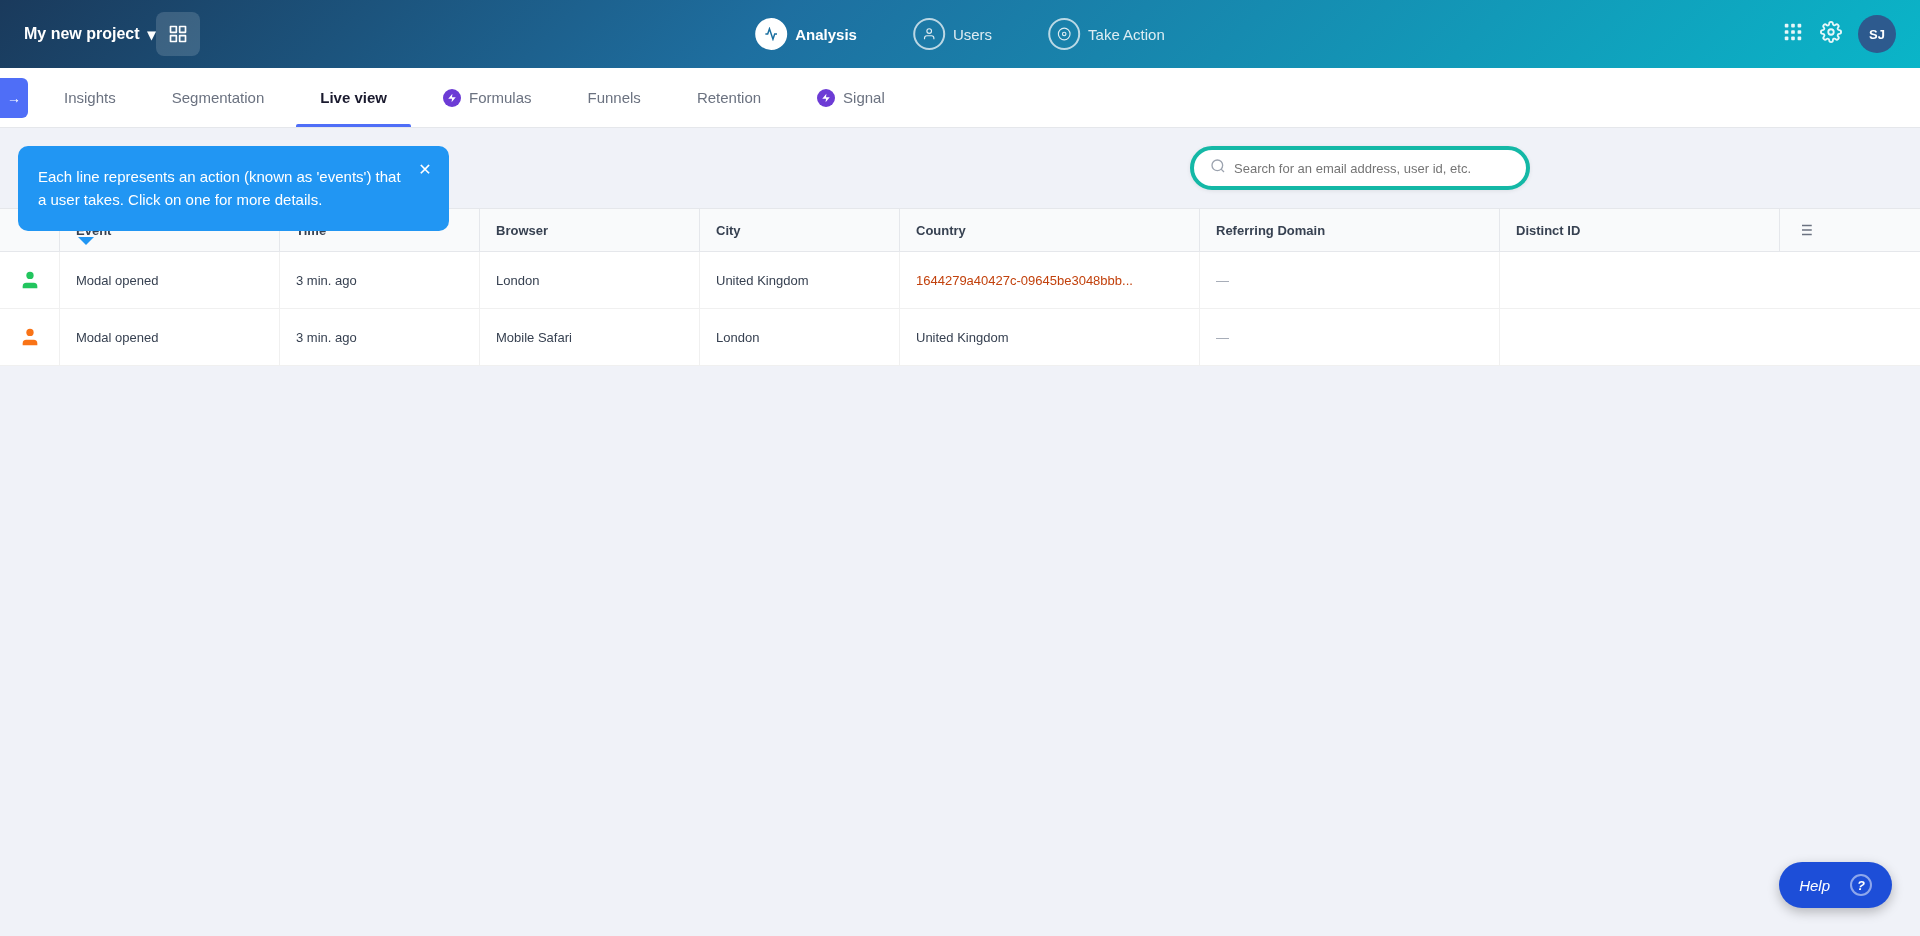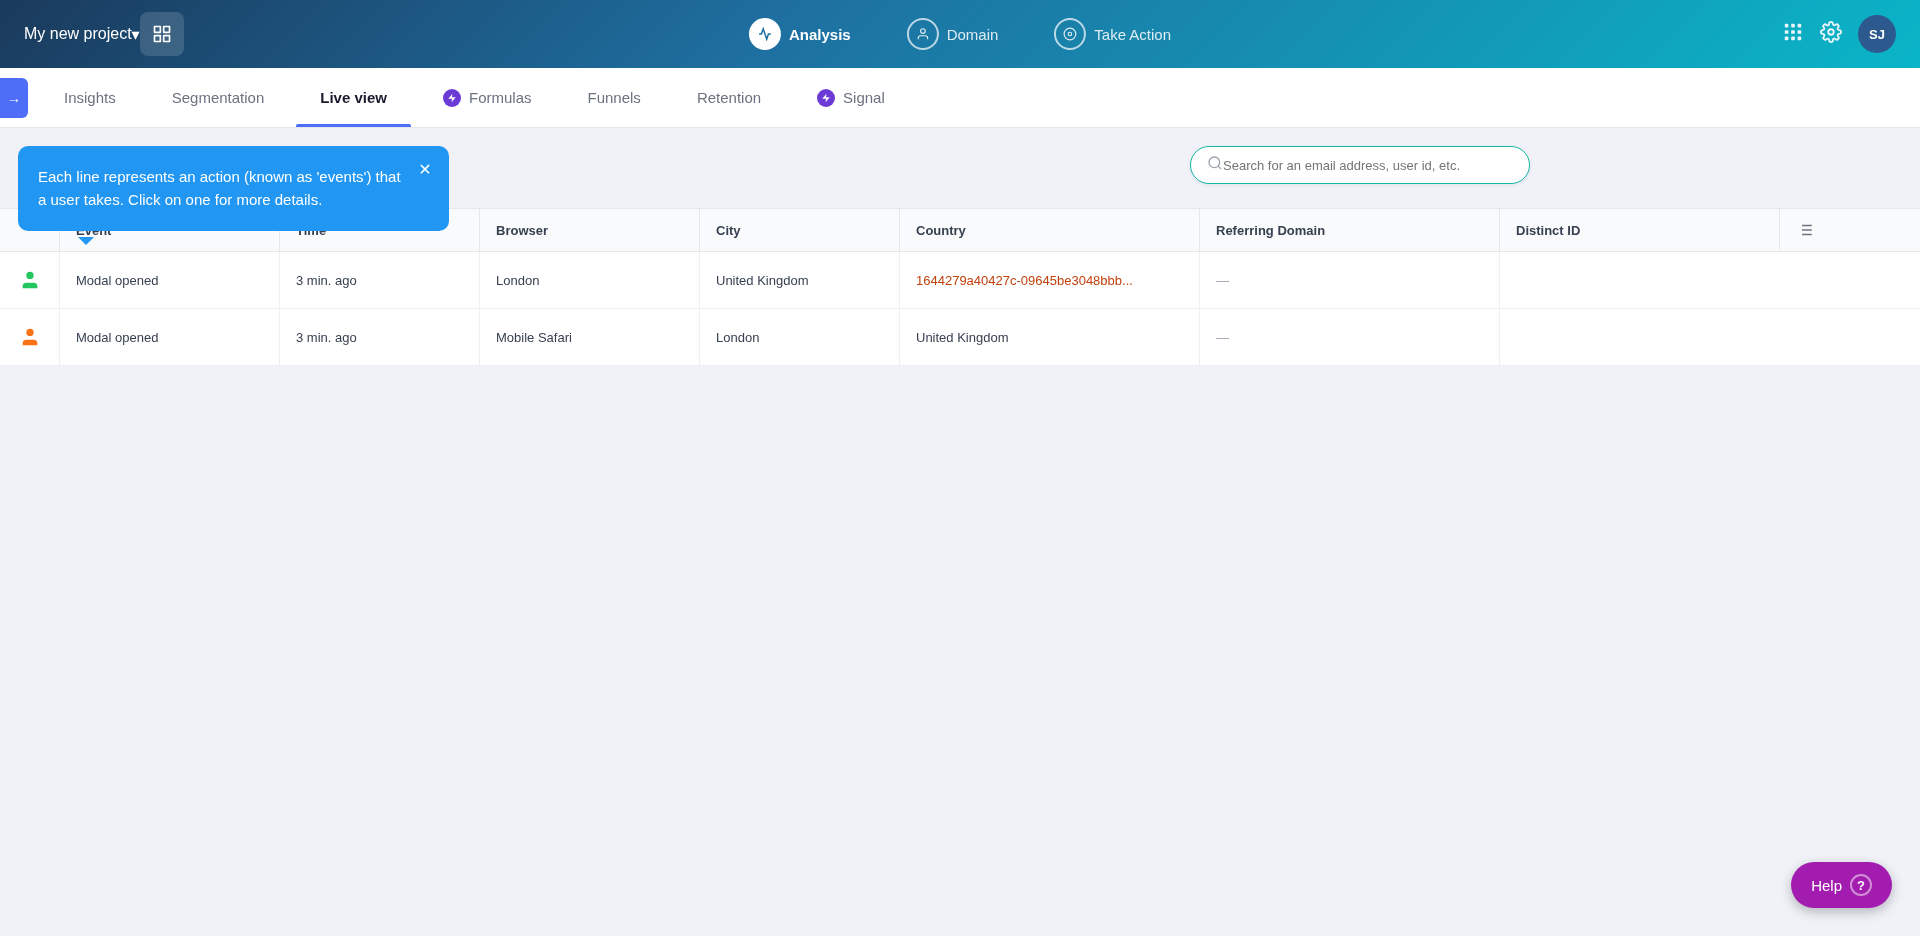--- a/index.html
+++ b/index.html
@@ -10,23 +10,24 @@
       display: flex;
       align-items: center;
       height: 68px;
       background: linear-gradient(135deg, #1a3a5c 0%, #1e6fa0 40%, #0ab5c8 100%);
       padding: 0 24px;
       position: relative;
     }
     .project-selector {
       display: flex;
       align-items: center;
+      gap: 8px;
       color: white;
       font-size: 16px;
-      font-weight: 400;
+      font-weight: 700;
       cursor: pointer;
       margin-right: 0;
     }
     .nav-icon-btn {
       width: 44px;
       height: 44px;
       border-radius: 8px;
       background: rgba(255,255,255,0.15);
       display: flex;
       align-items: center;
@@ -214,22 +215,23 @@
     
     .search-bar-container {
       position: absolute;
       top: 18px;
       right: 390px;
       z-index: 50;
     }
     .search-bar {
       display: flex;
       align-items: center;
+      gap: 8px;
       background: white;
-      border: 1px solid #14b8a6;
+      border: 4px solid #14b8a6;
       border-radius: 24px;
       padding: 8px 16px;
       width: 340px;
       box-shadow: 0 1px 4px rgba(0,0,0,0.08);
     }
     .search-icon { color: #9ca3af; font-size: 16px; }
     .search-input {
       border: none;
       outline: none;
       font-size: 13px;
@@ -292,32 +294,33 @@
       font-size: 18px;
     }
     .user-icon.green { color: #22c55e; }
     .user-icon.orange { color: #f97316; }
 
     
     .help-btn {
       position: fixed;
       bottom: 28px;
       right: 28px;
-      background: #a21caf;
+      background: #1d4ed8;
       color: white;
       border-radius: 30px;
       padding: 12px 20px;
       font-size: 15px;
       font-weight: 500;
       display: flex;
       align-items: center;
-      gap: 8px;
+      gap: 20px;
       cursor: pointer;
       box-shadow: 0 4px 12px rgba(0,0,0,0.25);
       z-index: 200;
+      font-style: italic;
     }
     .help-question {
       width: 22px;
       height: 22px;
       border-radius: 50%;
       border: 2px solid rgba(255,255,255,0.5);
       display: flex;
       align-items: center;
       justify-content: center;
       font-size: 13px;
@@ -361,21 +364,21 @@
       <span>Analysis</span>
     </div>
 
     <div class="nav-item">
       <div class="nav-item-icon">
         <svg width="14" height="14" viewBox="0 0 24 24" fill="none" stroke="rgba(255,255,255,0.85)" stroke-width="2">
           <path d="M20 21v-2a4 4 0 0 0-4-4H8a4 4 0 0 0-4 4v2"></path>
             <circle cx="12" cy="7" r="4"></circle>
         </svg>
       </div>
-      <span>Domain</span>
+      <span>Users</span>
     </div>
 
     <div class="nav-item">
       <div class="nav-item-icon">
         <svg width="14" height="14" viewBox="0 0 24 24" fill="none" stroke="rgba(255,255,255,0.85)" stroke-width="2">
           <circle cx="12" cy="12" r="10"></circle>
             <circle cx="12" cy="12" r="3"></circle>
         </svg>
       </div>
       <span>Take Action</span>

